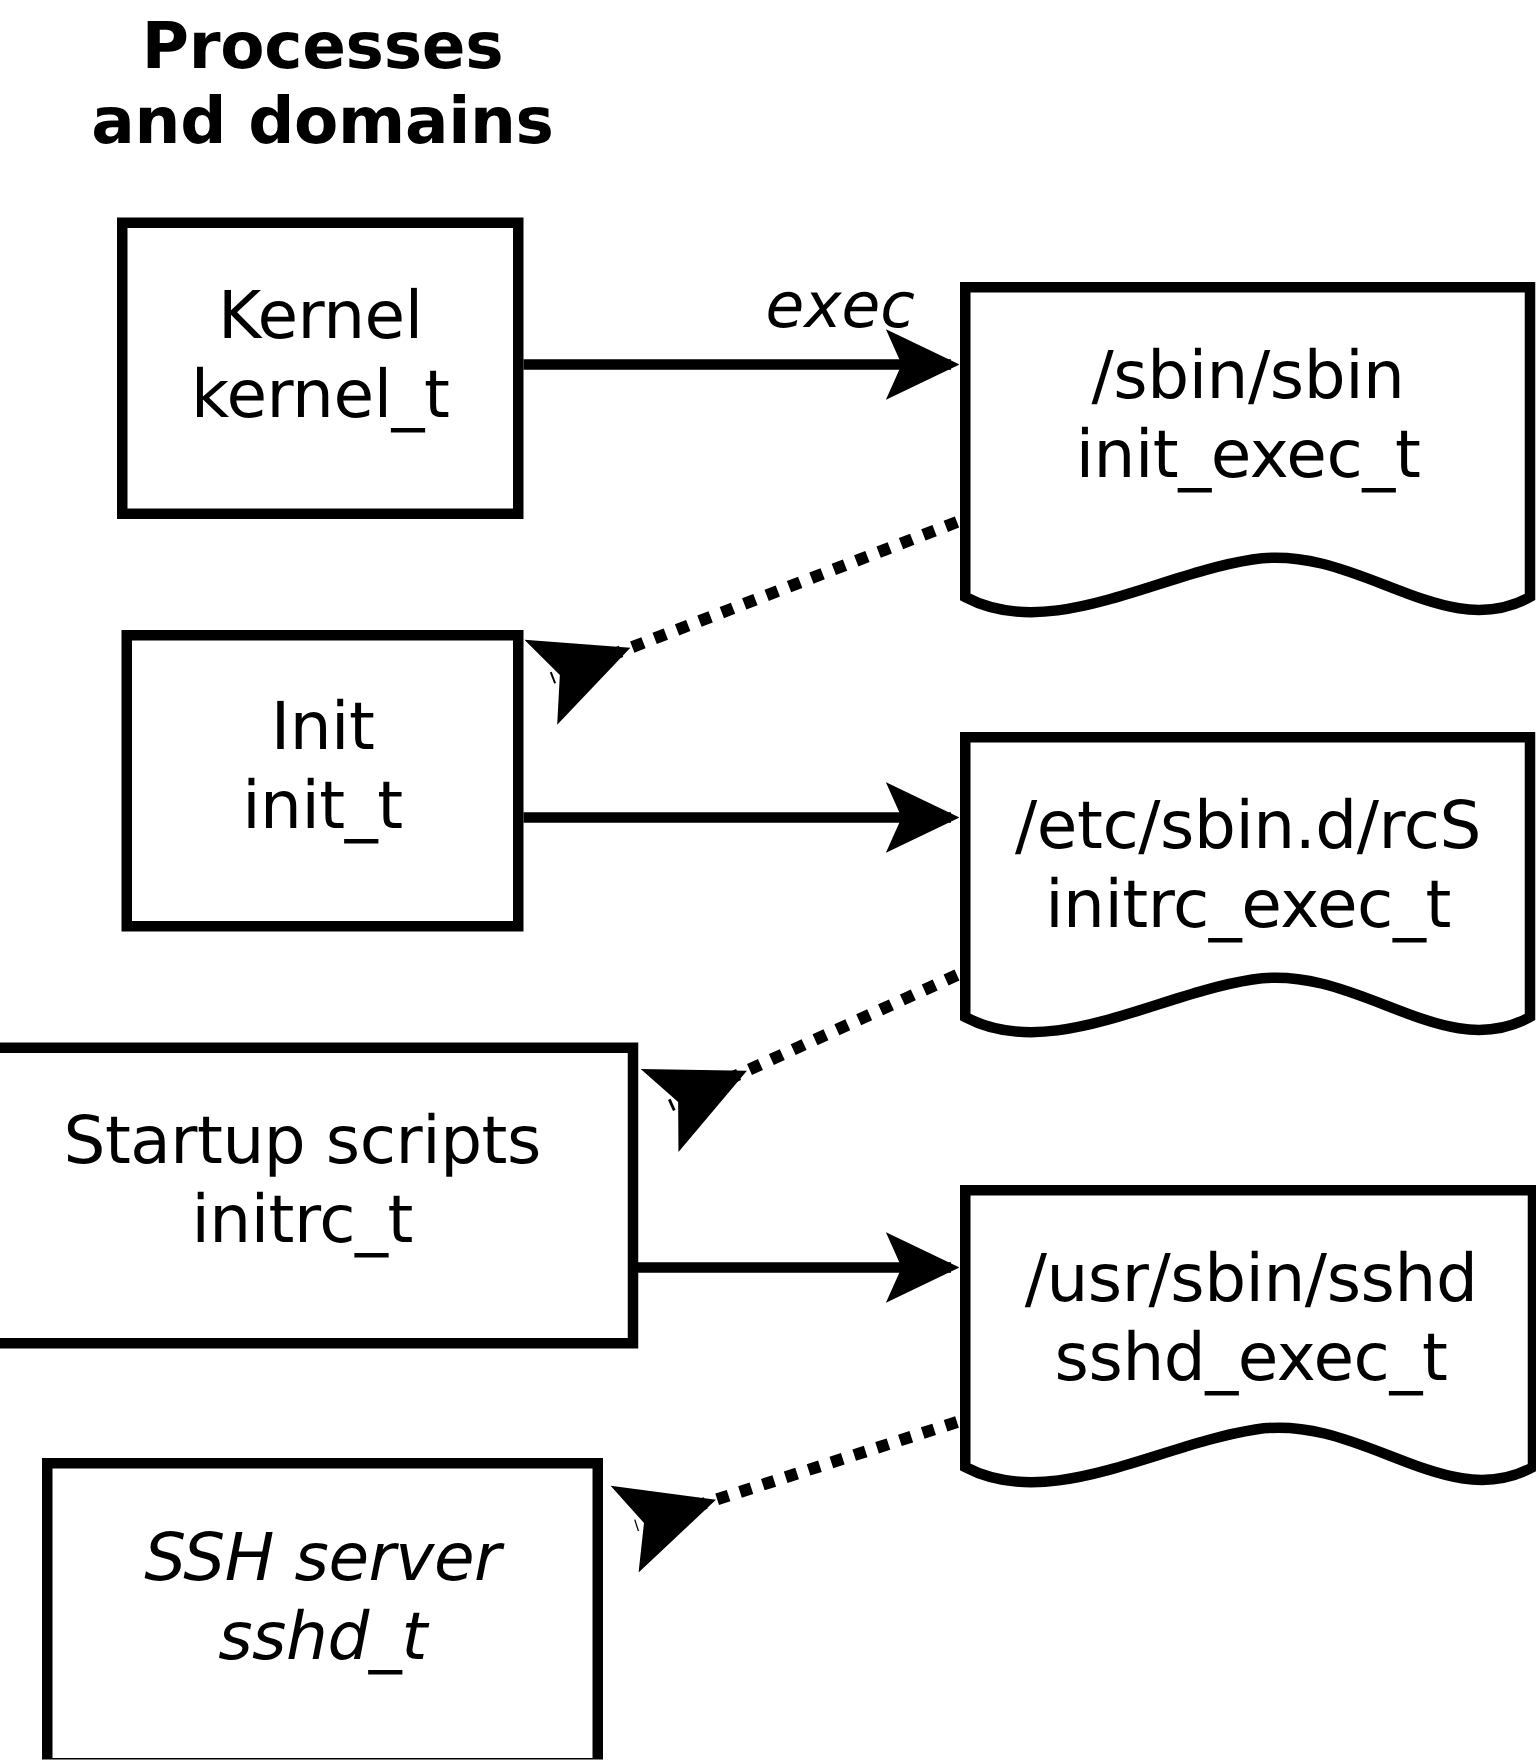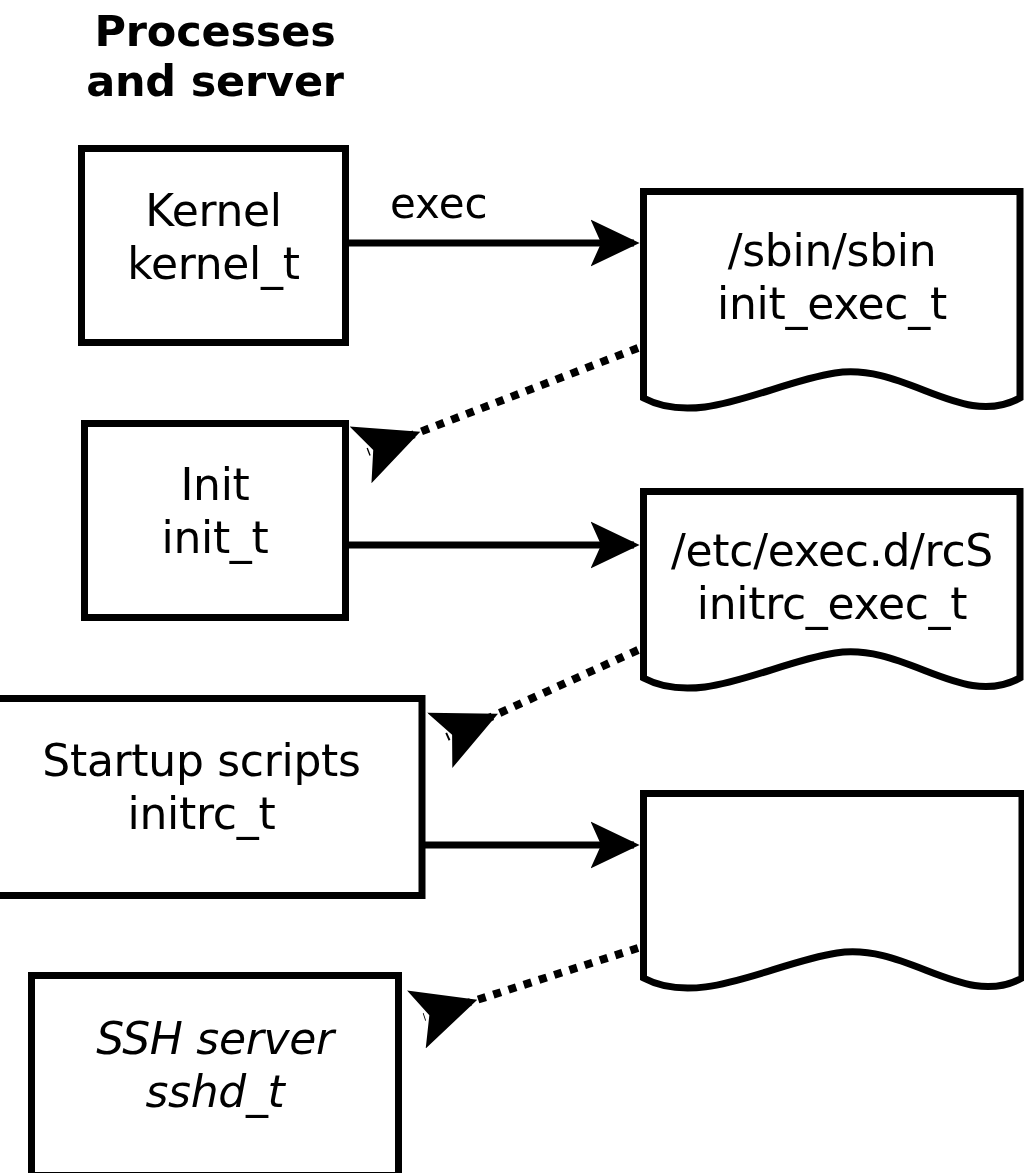--- a/index.html
+++ b/index.html
@@ -18,22 +18,22 @@
   }
   #head-left{left:30px;top:6px;width:370px;}
   #head-right{left:650px;top:6px;width:370px;}
 
   .node-label{
     position:absolute;text-align:center;
     font-size:44px;line-height:53px;font-weight:normal;
     white-space:pre-line;letter-spacing:-0.3px;
   }
   .edge-label{
-    position:absolute;text-align:left;
-    font-size:42px;line-height:46px;font-weight:normal;
+    position:absolute;text-align:right;
+    font-size:42px;line-height:46px;font-weight:normal;font-style:italic;
   }
 </style>
 </head>
 <body>
 
 <div id="stage">
 
   <svg class="layer" viewBox="0 0 1024 1173" preserveAspectRatio="none" aria-hidden="true">
     <defs>
       <marker id="arrowSolid" markerWidth="7" markerHeight="7" refX="6.2" refY="3.5" orient="auto" markerUnits="strokeWidth">
@@ -71,37 +71,39 @@
     <line x1="425" y1="845" x2="634" y2="845" stroke="#000" stroke-width="7" marker-end="url(#arrowSolid)"></line>
 
     <line x1="638" y1="348" x2="368" y2="452" stroke="#000" stroke-width="8" stroke-linecap="butt" stroke-dasharray="8 8" marker-end="url(#arrowDot)"></line>
 
     <line x1="638" y1="650" x2="447" y2="737" stroke="#000" stroke-width="8" stroke-linecap="butt" stroke-dasharray="8 8" marker-end="url(#arrowDot)"></line>
 
     <line x1="638" y1="948" x2="424" y2="1017" stroke="#000" stroke-width="8" stroke-linecap="butt" stroke-dasharray="8 8" marker-end="url(#arrowDot)"></line>
   </svg>
 
   <div class="col-head" id="head-left">Processes
-and server</div>
+and domains</div>
 
 
   <div class="node-label" style="left:84px;top:458px;width:262px;">Init
 init_t</div>
 
   <div class="node-label" style="left:81px;top:184px;width:265px;">Kernel
 kernel_t</div>
 
   <div class="node-label" style="left:-20px;top:734px;width:443px;">Startup scripts
 initrc_t</div>
 
   <div class="node-label" style="left:31px;top:1012px;width:368px;font-style:italic;">SSH server
 sshd_t</div>
 
   <div class="node-label" style="left:643px;top:224px;width:378px;">/sbin/sbin
 init_exec_t</div>
 
-  <div class="node-label" style="left:643px;top:524px;width:378px;">/etc/exec.d/rcS
+  <div class="node-label" style="left:643px;top:524px;width:378px;">/etc/sbin.d/rcS
 initrc_exec_t</div>
 
+  <div class="node-label" style="left:645px;top:826px;width:378px;">/usr/sbin/sshd
+sshd_exec_t</div>
 
   <div class="edge-label" style="left:390px;top:181px;width:220px;">exec</div>
 
 </div>
 
 </body></html>

